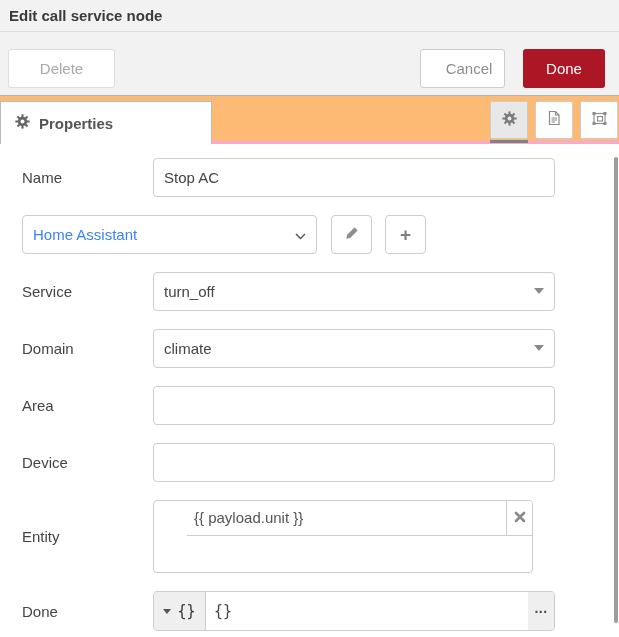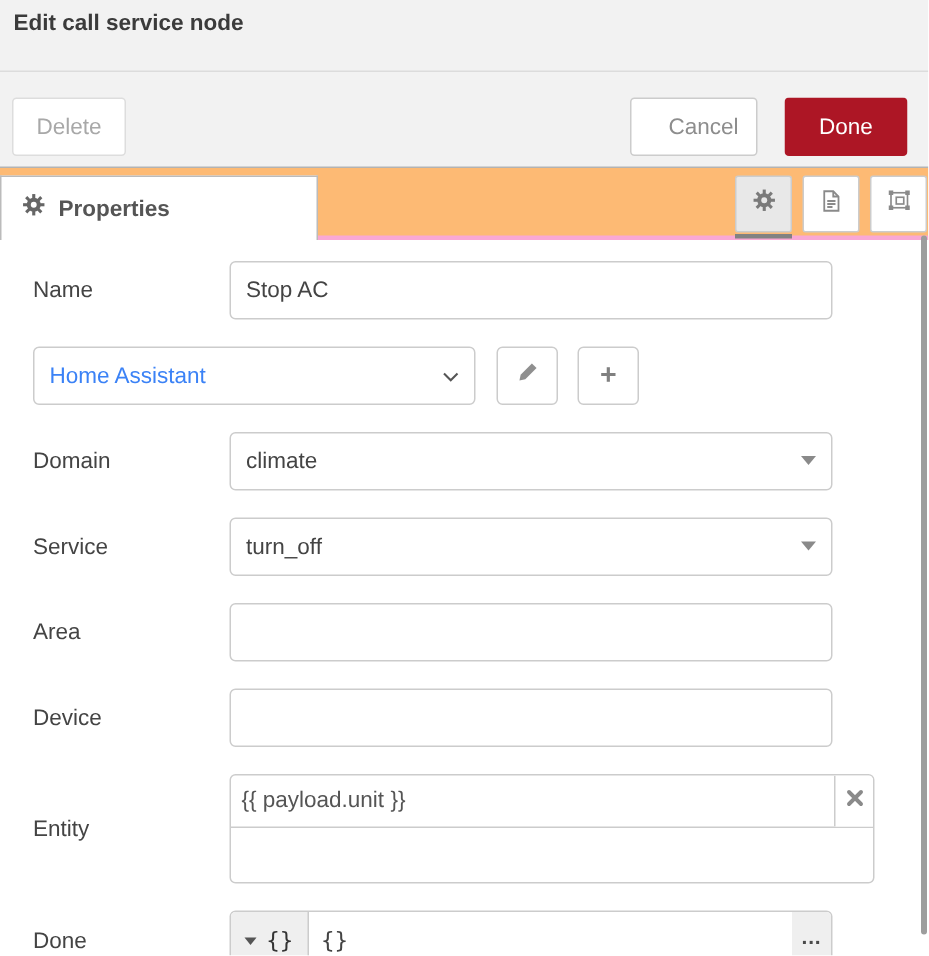--- a/index.html
+++ b/index.html
@@ -1,30 +1,30 @@
 <!DOCTYPE html>
 <html><head>
 <meta charset="utf-8">
 <style>
   * { margin:0; padding:0; box-sizing:border-box; }
   html,body { background:#fff; }
   body { font-family:"Liberation Sans","DejaVu Sans",sans-serif; color:#444; }
   .dialog { position:relative; width:619px; height:637px; background:#fff; overflow:hidden; }
 
   
-  .tray-header { height:48px; background:#f2f2f2; border-bottom:1px solid #dcdcdc;
+  .tray-header { height:32px; background:#f2f2f2; border-bottom:1px solid #dcdcdc;
     line-height:31px; padding-left:9px; font-size:15px; font-weight:bold; color:#3b3b3b; }
 
   
   .tray-toolbar { height:64px; background:#f2f2f2; border-bottom:1px solid #b3b3b3;
     padding:17px 14px 0 8px; display:flex; }
   .btn { height:39px; font-size:15px; border-radius:3px; border:1px solid #ccc;
     background:#fff; display:inline-flex; align-items:center; justify-content:center;
     cursor:pointer; font-family:inherit; }
-  .btn-delete { width:76px; color:#a8a8a8; border-color:#ddd; }
+  .btn-delete { width:107px; color:#a8a8a8; border-color:#ddd; }
   .toolbar-spacer { flex:1; }
   .btn-cancel { width:85px; color:#8d8d8d; margin-right:18px;padding-left:13px; }
   .btn-done { width:82px; color:#fff; border:1px solid transparent; }
 
   
   .tabrow { position:relative; height:48px; border-bottom:3px solid #f9a8d4; background:#fdba74; }
   .tab-active { position:absolute; left:0; top:5px; width:212px; height:43px; background:#fff;
     border:1px solid #bbb; border-bottom:none; z-index:2; display:flex; align-items:center;
     padding-left:14px; cursor:pointer; }
   .tab-active .tab-label { font-size:15px; font-weight:bold; color:#555; margin-left:9px; }
@@ -55,22 +55,22 @@
     display:flex; align-items:center; justify-content:center; cursor:pointer; }
   .sq-btn.pencil { margin-left:14px; }
   .sq-btn.plus { margin-left:13px; font-size:19px; font-weight:bold; color:#808080; }
 
   .combo-wrap { position:relative; width:402px; }
   .combo-caret { position:absolute; right:11px; top:16px; width:0; height:0;
     border-left:5.5px solid transparent; border-right:5.5px solid transparent;
     border-top:6.5px solid #8a8a8a; pointer-events:none; }
 
   
-  .entity-list { width:430px; height:73px; border:1px solid #ccc; border-radius:4px;
-    background:#fff; overflow:hidden; }
+  .entity-list { width:380px; height:73px; border:1px solid #ccc; border-radius:4px;
+    background:#fff; overflow:hidden;padding-left:33px; }
   .entity-item { height:35px; border-bottom:1px solid #ccc; display:flex; }
   .entity-item-text { flex:1; font-size:15px; color:#555; line-height:33px; padding-left:7px;
     white-space:nowrap; overflow:hidden; }
   .entity-remove { width:26px; border-left:1px solid #ccc; display:flex; align-items:center;
     justify-content:center; cursor:pointer; background:#fff; }
 
   
   .typed-input { width:402px; height:40px; border:1px solid #ccc; border-radius:4px;
     display:flex; overflow:hidden; background:#fff; }
   .ti-type-btn { width:52px; background:#efefef; border-right:1px solid #ccc; display:flex;
@@ -190,31 +190,31 @@
             <path d="M9.6 1.3 L12.7 4.4 L5.2 11.9 L1.3 12.7 L2.1 8.8 Z" fill="#8f8f8f"></path>
           </svg>
         </span>
       </div>
       <div class="sq-btn plus">
         <span>+</span>
       </div>
     </div>
 
     <div class="row">
+      <div class="row-label">Service</div>
+      <div class="combo-wrap">
+        <input class="text-input" type="text" value="turn_off" style="">
+        <div class="combo-caret"></div>
+      </div>
+    </div>
+
+    <div class="row">
       <div class="row-label">Domain</div>
       <div class="combo-wrap">
         <input class="text-input" type="text" value="climate" style="">
-        <div class="combo-caret"></div>
-      </div>
-    </div>
-
-    <div class="row">
-      <div class="row-label">Service</div>
-      <div class="combo-wrap">
-        <input class="text-input" type="text" value="turn_off" style="">
         <div class="combo-caret"></div>
       </div>
     </div>
 
     <div class="row">
       <div class="row-label">Area</div>
       <input class="text-input" type="text" value="" style="">
     </div>
 
     <div class="row">

